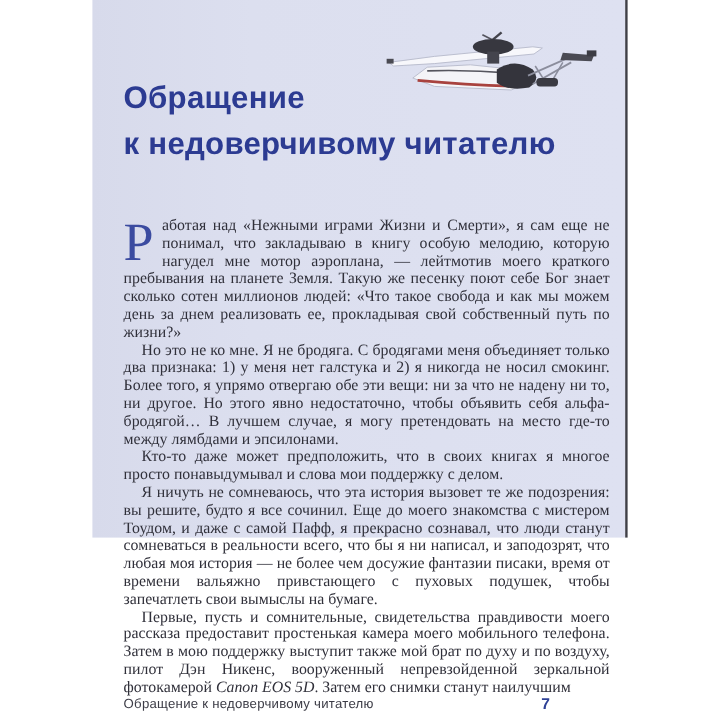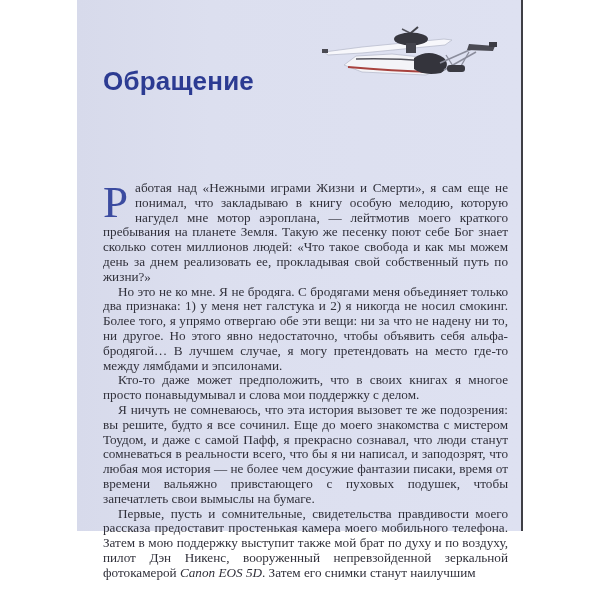--- a/index.html
+++ b/index.html
@@ -2,21 +2,21 @@
 <html><head>
 <meta charset="utf-8">
 <style>
   html, body { margin:0; padding:0; }
   body {
     width:600px; height:600px; position:relative; overflow:hidden;
     background:#ffffff;
     font-family:"Liberation Serif", serif;
   }
   .book-page {
-    position:absolute; left:77px; top:0; width:444px; height:531px;
+    position:absolute; left:77px; top:0; width:444px; height:448px;
     background:linear-gradient(90deg,#d7daeb 0%, #dcdfef 30%, #dee1f1 100%);
     border-right:2px solid #3f3f46;
   }
   .plane {
     position:absolute; left:245px; top:25px; width:177px; height:64px;
     filter:blur(0.3px);
   }
   .chapter-title {
     position:absolute; left:26px; top:62px; margin:0;
     font-family:"Liberation Sans", sans-serif;
@@ -86,24 +86,29 @@
 
     <g>
       <line x1="131" y1="41" x2="124" y2="30" stroke="#8b8d9c" stroke-width="1.3"></line>
       <line x1="139" y1="41" x2="147" y2="27" stroke="#8b8d9c" stroke-width="1.3"></line>
       <rect x="125" y="40" width="18" height="7" rx="3" fill="#3a3a42"></rect>
     </g>
   </svg>
 
   <h1 class="chapter-title">
     <span>Обращение</span><br>
+    <span>к недоверчивому читателю</span>
   </h1>
 
   <div class="body-text">
     <p><span class="dropcap">Р</span><span>аботая над «Нежными играми Жизни и Смерти», я сам еще не понимал, что закладываю в книгу особую мелодию, которую нагудел мне мотор аэроплана, — лейтмотив моего краткого пребывания на планете Земля. Такую же песенку поют себе Бог знает сколько сотен миллионов людей: «Что такое свобода и как мы можем день за днем реализовать ее, прокладывая свой собственный путь по жизни?»</span></p>
     <p class="indent">Но это не ко мне. Я не бродяга. С бродягами меня объединяет только два признака: 1) у меня нет галстука и 2) я никогда не носил смокинг. Более того, я упрямо отвергаю обе эти вещи: ни за что не надену ни то, ни другое. Но этого явно недостаточно, чтобы объявить себя альфа-бродягой… В лучшем случае, я могу претендовать на место где-то между лямбдами и эпсилонами.</p>
     <p class="indent">Кто-то даже может предположить, что в своих книгах я многое просто понавыдумывал и слова мои поддержку с делом.</p>
     <p class="indent">Я ничуть не сомневаюсь, что эта история вызовет те же подозрения: вы решите, будто я все сочинил. Еще до моего знакомства с мистером Тоудом, и даже с самой Пафф, я прекрасно сознавал, что люди станут сомневаться в реальности всего, что бы я ни написал, и заподозрят, что любая моя история — не более чем досужие фантазии писаки, время от времени вальяжно привстающего с пуховых подушек, чтобы запечатлеть свои вымыслы на бумаге.</p>
     <p class="indent"><span>Первые, пусть и сомнительные, свидетельства правдивости моего рассказа предоставит простенькая камера моего мобильного телефона. Затем в мою поддержку выступит также мой брат по духу и по воздуху, пилот Дэн Никенс, вооруженный непревзойденной зеркальной фотокамерой </span><span class="camera-model">Canon EOS 5D</span><span>. Затем его снимки станут наилучшим</span></p>
   </div>
 
+  <div class="page-footer">
+    <span class="running-title">Обращение к недоверчивому читателю</span>
+    <span class="page-number">7</span>
+  </div>
 
 </div>
 
 </body></html>

